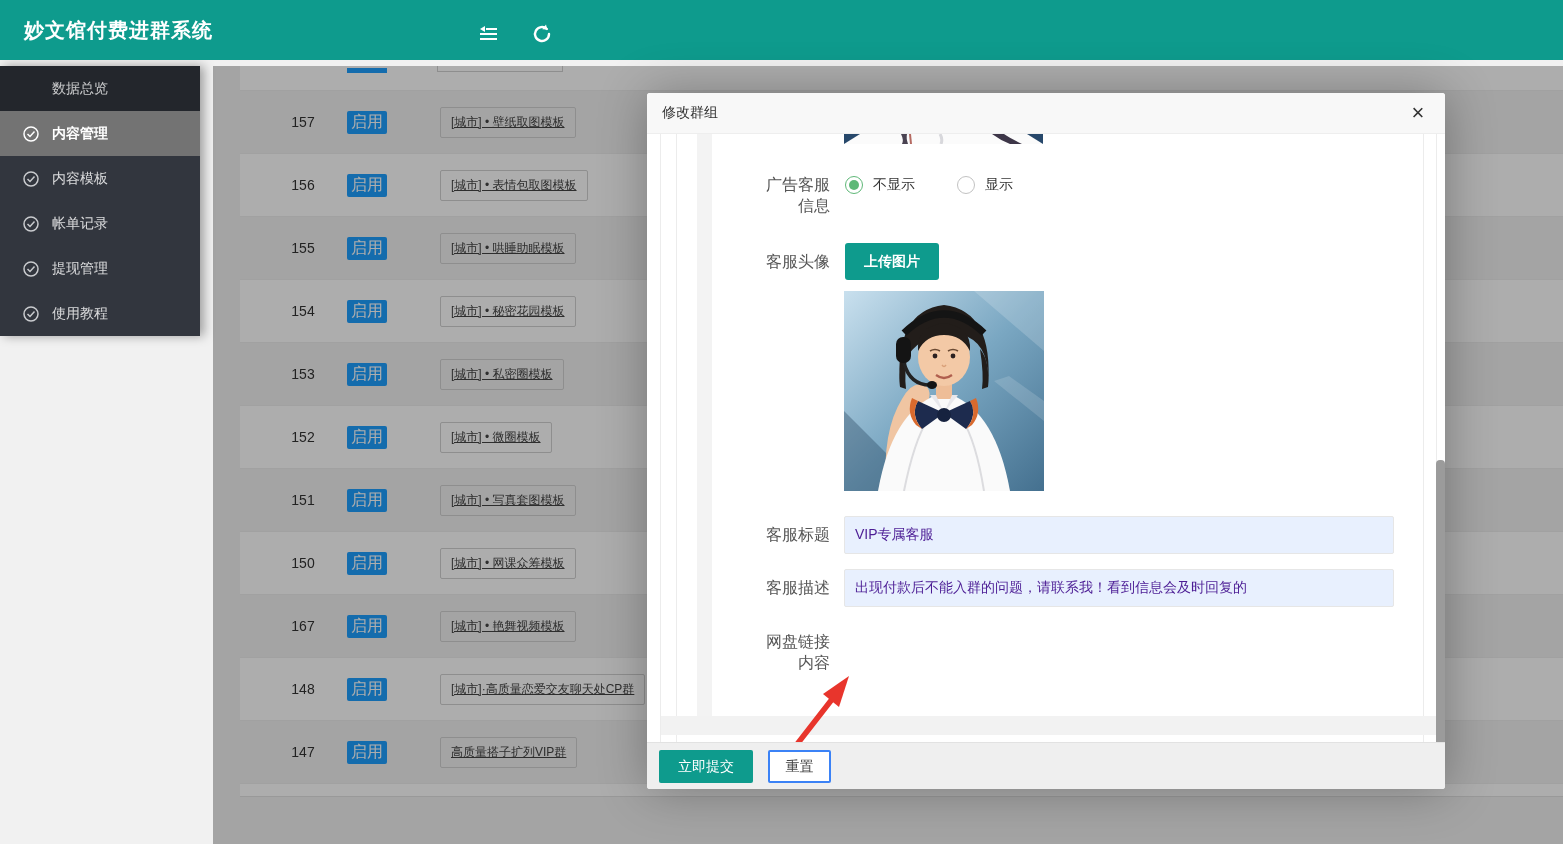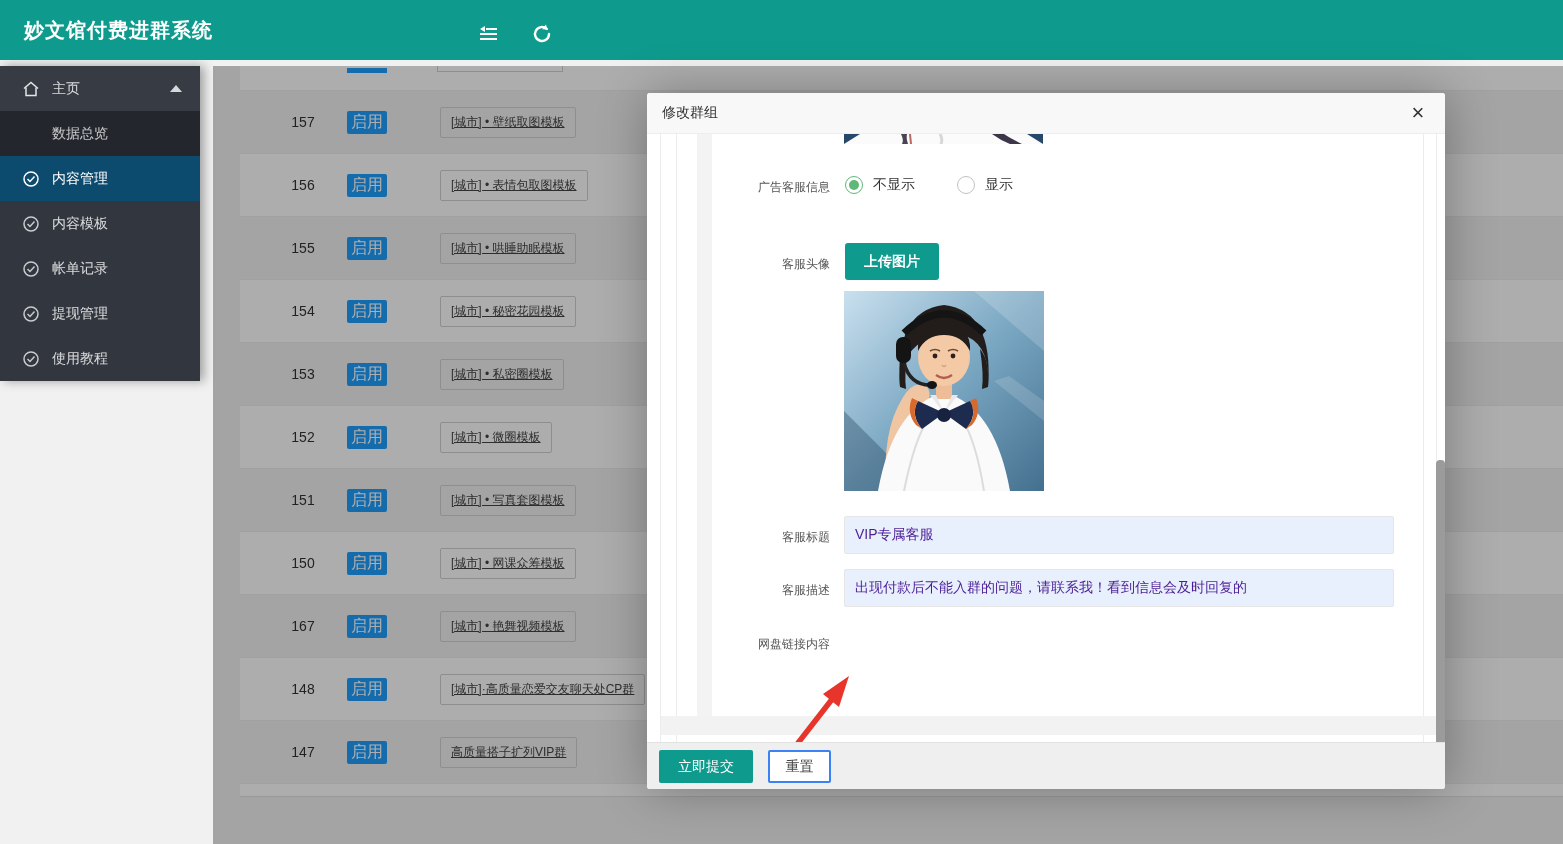--- a/index.html
+++ b/index.html
@@ -25,21 +25,21 @@
     background:#32363e; box-shadow:4px 0 10px rgba(0,0,0,.35);
   }
   .menu-item {
     position:relative; height:45px; display:flex; align-items:center;
     color:rgba(255,255,255,.82); font-size:14px; cursor:pointer;
   }
   .menu-item .mi-icon { width:18px; height:18px; margin-left:22px; margin-right:12px; flex:0 0 auto; }
   .menu-item .mi-icon svg { width:18px; height:18px; display:block; }
   .menu-item.child { background:#23262c; }
   .menu-item.child .mi-label { margin-left:52px; color:rgba(255,255,255,.75); }
-  .menu-item.active { background:#0c4a6e; color:#fff; }
+  .menu-item.active { background:#737373; color:#fff;font-weight:bold; }
   .menu-item.parent { background:#373b44; }
   .tri-up {
     position:absolute; right:18px; top:19px; width:0; height:0;
     border-left:6px solid transparent; border-right:6px solid transparent;
     border-bottom:7px solid #d6d8da;
   }
   
   .content { position:absolute; left:213px; top:66px; width:1350px; height:778px; background:#f2f2f2; z-index:10; }
   .table-card { position:absolute; left:27px; top:0; width:1323px; height:731px; background:#fff; border-bottom:1px solid #e2e2e2; }
   .t-row { position:relative; height:63px; display:flex; align-items:center; border-bottom:1px solid #ededed; }
@@ -71,21 +71,21 @@
     position:absolute; right:14px; top:8px; width:26px; height:26px; cursor:pointer;
     font-size:22px; color:#333; line-height:24px; text-align:center; font-weight:400;
   }
   .modal-body { position:absolute; left:0; top:41px; right:0; bottom:47px; background:#fff; overflow:hidden; }
   .vline { position:absolute; top:0; bottom:0; width:1px; background:#ececec; }
   .gutter { position:absolute; top:0; bottom:26px; left:50px; width:15px; background:#f3f3f3; }
   .bottom-gray { position:absolute; left:14px; right:9px; bottom:7px; height:19px; background:#f2f2f2; }
   .scroll-thumb { position:absolute; right:0; top:367px; bottom:2px; width:9px; background:#9b9b9b; border-radius:4px; cursor:pointer; }
   .f-label {
     position:absolute; left:109px; width:74px; text-align:right;
-    font-size:12px; color:#565656; line-height:26px;
+    font-size:16px; color:#565656; line-height:21px;
   }
   .radio-group { position:absolute; left:198px; top:42px; display:flex; align-items:center; }
   .radio-opt { display:flex; align-items:center; margin-right:42px; cursor:pointer; }
   .radio-circ {
     width:18px; height:18px; border-radius:50%; border:1px solid #c2c2c2; background:#fff;
     display:flex; align-items:center; justify-content:center; margin-right:10px;
   }
   .radio-opt.sel .radio-circ { border-color:#5fb878; }
   .radio-opt.sel .radio-dot { width:10px; height:10px; border-radius:50%; background:#5fb878; }
   .radio-txt { font-size:14px; color:#333; }
@@ -142,30 +142,20 @@
     <div class="hdr-icon refresh">
       <svg viewBox="0 0 22 22" fill="none">
         <path d="M18 11 A7 7 0 1 1 15.9 6" stroke="#fff" stroke-width="2.4" stroke-linecap="round"></path>
         <path d="M15 1.5 L16.3 6.6 L11.3 6.2 Z" fill="#fff"></path>
       </svg>
     </div>
   </header>
 
   <div class="left-rail"></div>
   <nav class="side-menu">
-    <div class="menu-item parent">
-      <span class="mi-icon">
-        <svg viewBox="0 0 18 18" fill="none" stroke="#e3e5e7" stroke-width="1.5">
-          <path d="M2 8.5 L9 2.5 L16 8.5"></path>
-            <path d="M4 7.5 V15.5 H14 V7.5"></path>
-        </svg>
-      </span>
-      <span class="mi-label">主页</span>
-      <span class="tri-up"></span>
-    </div>
     <div class="menu-item child">
       <span class="mi-label">数据总览</span>
     </div>
     <div class="menu-item active">
       <span class="mi-icon">
         <svg viewBox="0 0 18 18" fill="none" stroke="#fff" stroke-width="1.5">
           <circle cx="9" cy="9" r="7"></circle>
             <path d="M5.5 9 L8 11.5 L12.5 6.5"></path>
         </svg>
       </span>

